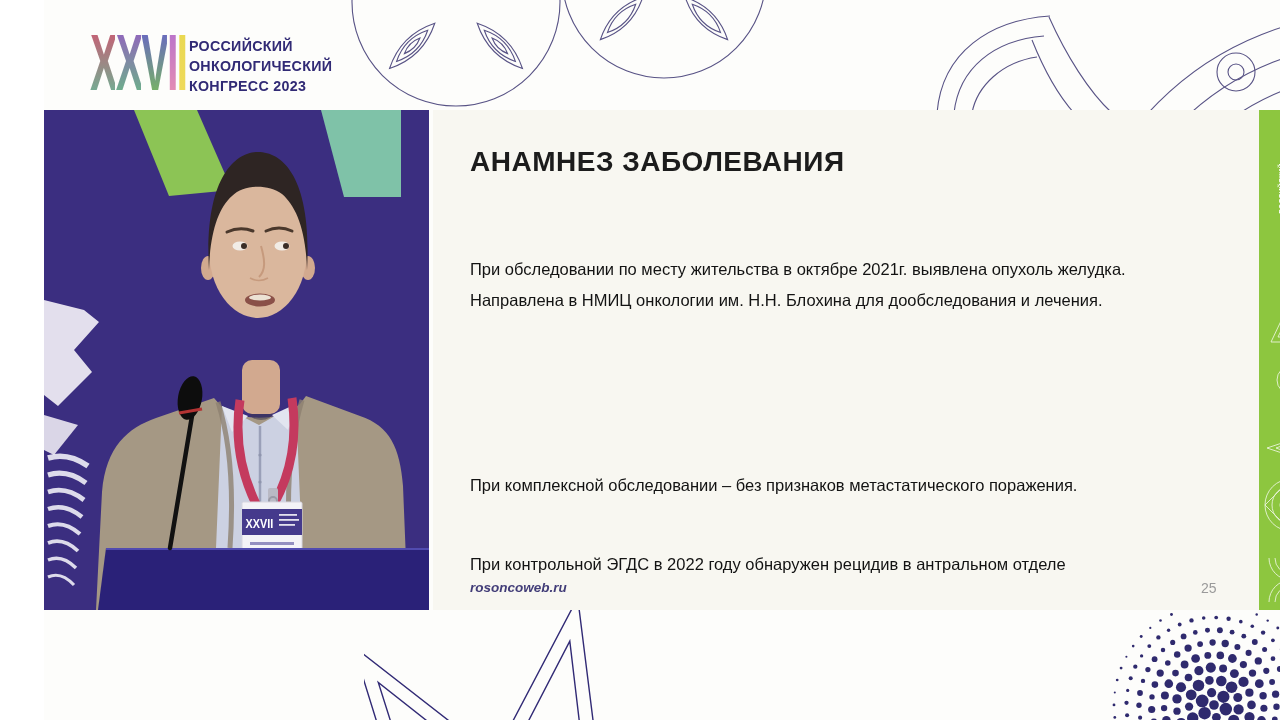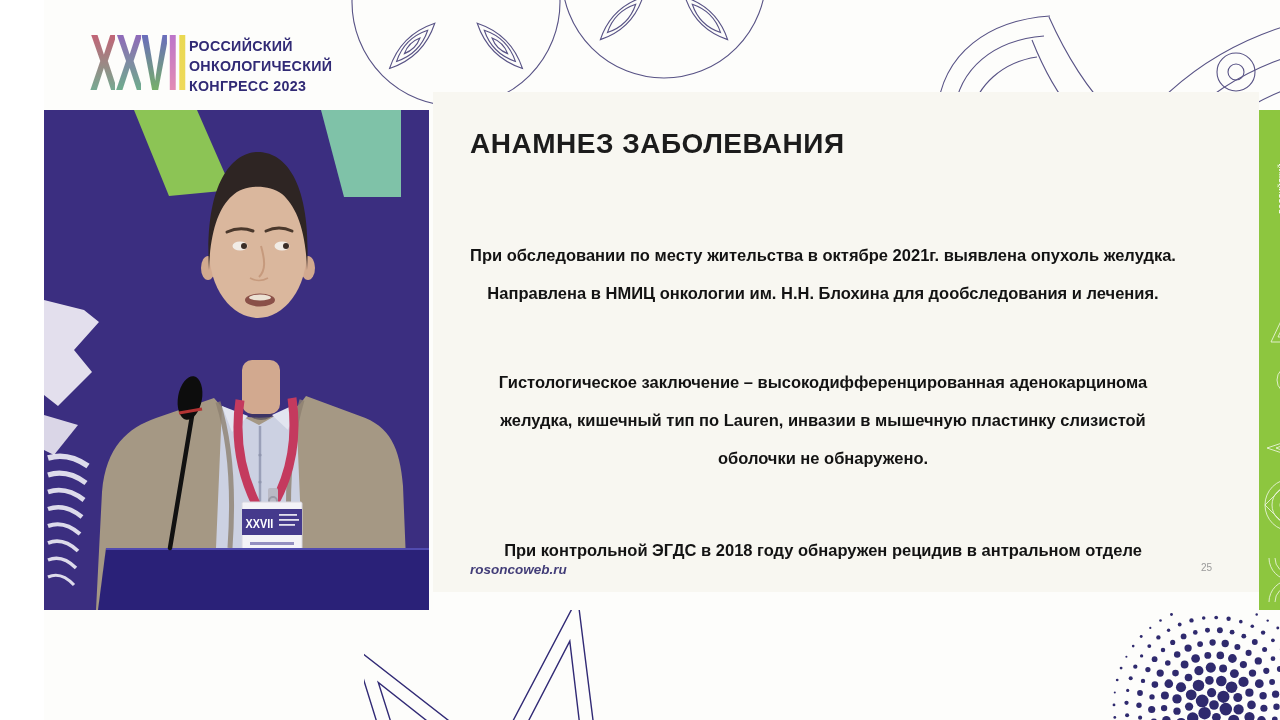--- a/index.html
+++ b/index.html
@@ -18,25 +18,25 @@
   .ln4 { background-image:linear-gradient(#b06ed0,#ef93ae); }
   .ln5 { background-image:linear-gradient(#e8d84e,#f0da5e); }
   .logo-text { margin-left:-96px; padding-top:6px; color:#312a75; font-weight:bold; font-size:15px;
                line-height:20px; letter-spacing:.3px; transform:scaleX(.95); transform-origin:left top; white-space:nowrap; }
 
   
   .video { position:absolute; left:0; top:110px; width:385px; height:500px; background:#3b2e80; overflow:hidden; }
   .video svg { position:absolute; left:0; top:0; }
 
   
-  .slide { position:absolute; left:389px; top:92px; width:826px; height:500px; background:#f8f7f1; overflow:hidden;text-align:center; }
+  .slide { position:absolute; left:389px; top:110px; width:826px; height:500px; background:#f8f7f1; overflow:hidden; }
   .slide-title { position:absolute; left:37px; top:36px; font-size:28px; font-weight:bold; color:#1c1c1c; letter-spacing:.5px; }
-  .para { position:absolute; left:37px; width:706px; font-size:16.5px; line-height:38px; color:#131313; white-space:pre-wrap;font-weight:bold; }
+  .para { position:absolute; left:37px; width:706px; font-size:16.5px; line-height:31px; color:#131313; white-space:pre-wrap; }
   .slide-footer { position:absolute; left:37px; top:470px; font-size:13.5px; font-weight:bold; color:#423d78;font-style:italic; }
-  .slide-page { position:absolute; left:768px; top:470px; font-size:10px; color:#9a9a9a; }
+  .slide-page { position:absolute; left:768px; top:470px; font-size:14px; color:#9a9a9a; }
 
   
   .strip { position:absolute; left:1215px; top:110px; width:65px; height:500px; background:#8dc63f; overflow:hidden; }
   .strip-logo { position:absolute; left:0; top:10px; width:65px; height:170px; display:flex; align-items:center; justify-content:center; }
   .strip-rot { transform:rotate(-90deg); display:flex; align-items:flex-start; gap:5px; width:150px; }
   .strip-numeral { color:#fff; font-weight:bold; font-size:34px; line-height:30px; letter-spacing:-2px;
                    transform:scaleX(.55); transform-origin:left top; white-space:nowrap; }
   .strip-lines { margin-left:-30px; padding-top:1px; color:#fff; font-weight:bold; font-size:6.8px; line-height:8.6px;
                  letter-spacing:.2px; white-space:nowrap; }
   .strip svg { position:absolute; left:0; top:0; }
@@ -199,22 +199,22 @@
           <ellipse cx="146" cy="288" rx="12" ry="22" fill="#0d0d0d" transform="rotate(10 146 288)"></ellipse>
           <path d="M135 303 L158 299" stroke="#b23333" stroke-width="3"></path>
         </g>
       </g>
     </svg>
   </div>
 
   <div class="slide">
     <div class="slide-title">АНАМНЕЗ ЗАБОЛЕВАНИЯ</div>
     <div class="para" style="top:144px">При обследовании по месту жительства в октябре 2021г. выявлена опухоль желудка. Направлена в НМИЦ онкологии им. Н.Н. Блохина для дообследования и лечения.</div>
-    <div class="para" style="top:271px">Гистологическое заключение – высокодифференцированная аденокарцинома желудка, кишечный тип по Lauren, инвазии в мышечную пластинку слизистой оболочки не обнаружено.</div>
-    <div class="para" style="top:439px">При контрольной ЭГДС в 2018 году обнаружен рецидив в антральном отделе</div>
+    <div class="para" style="top:360px">При комплексной обследовании – без признаков метастатического поражения.</div>
+    <div class="para" style="top:439px">При контрольной ЭГДС в 2022 году обнаружен рецидив в антральном отделе</div>
     <div class="slide-footer">rosoncoweb.ru</div>
     <div class="slide-page">25</div>
   </div>
 
   <div class="strip">
     <div class="strip-logo">
       <div class="strip-rot">
         <div class="strip-numeral">XXVII</div>
         <div class="strip-lines">
           <div>РОССИЙСКИЙ</div>

